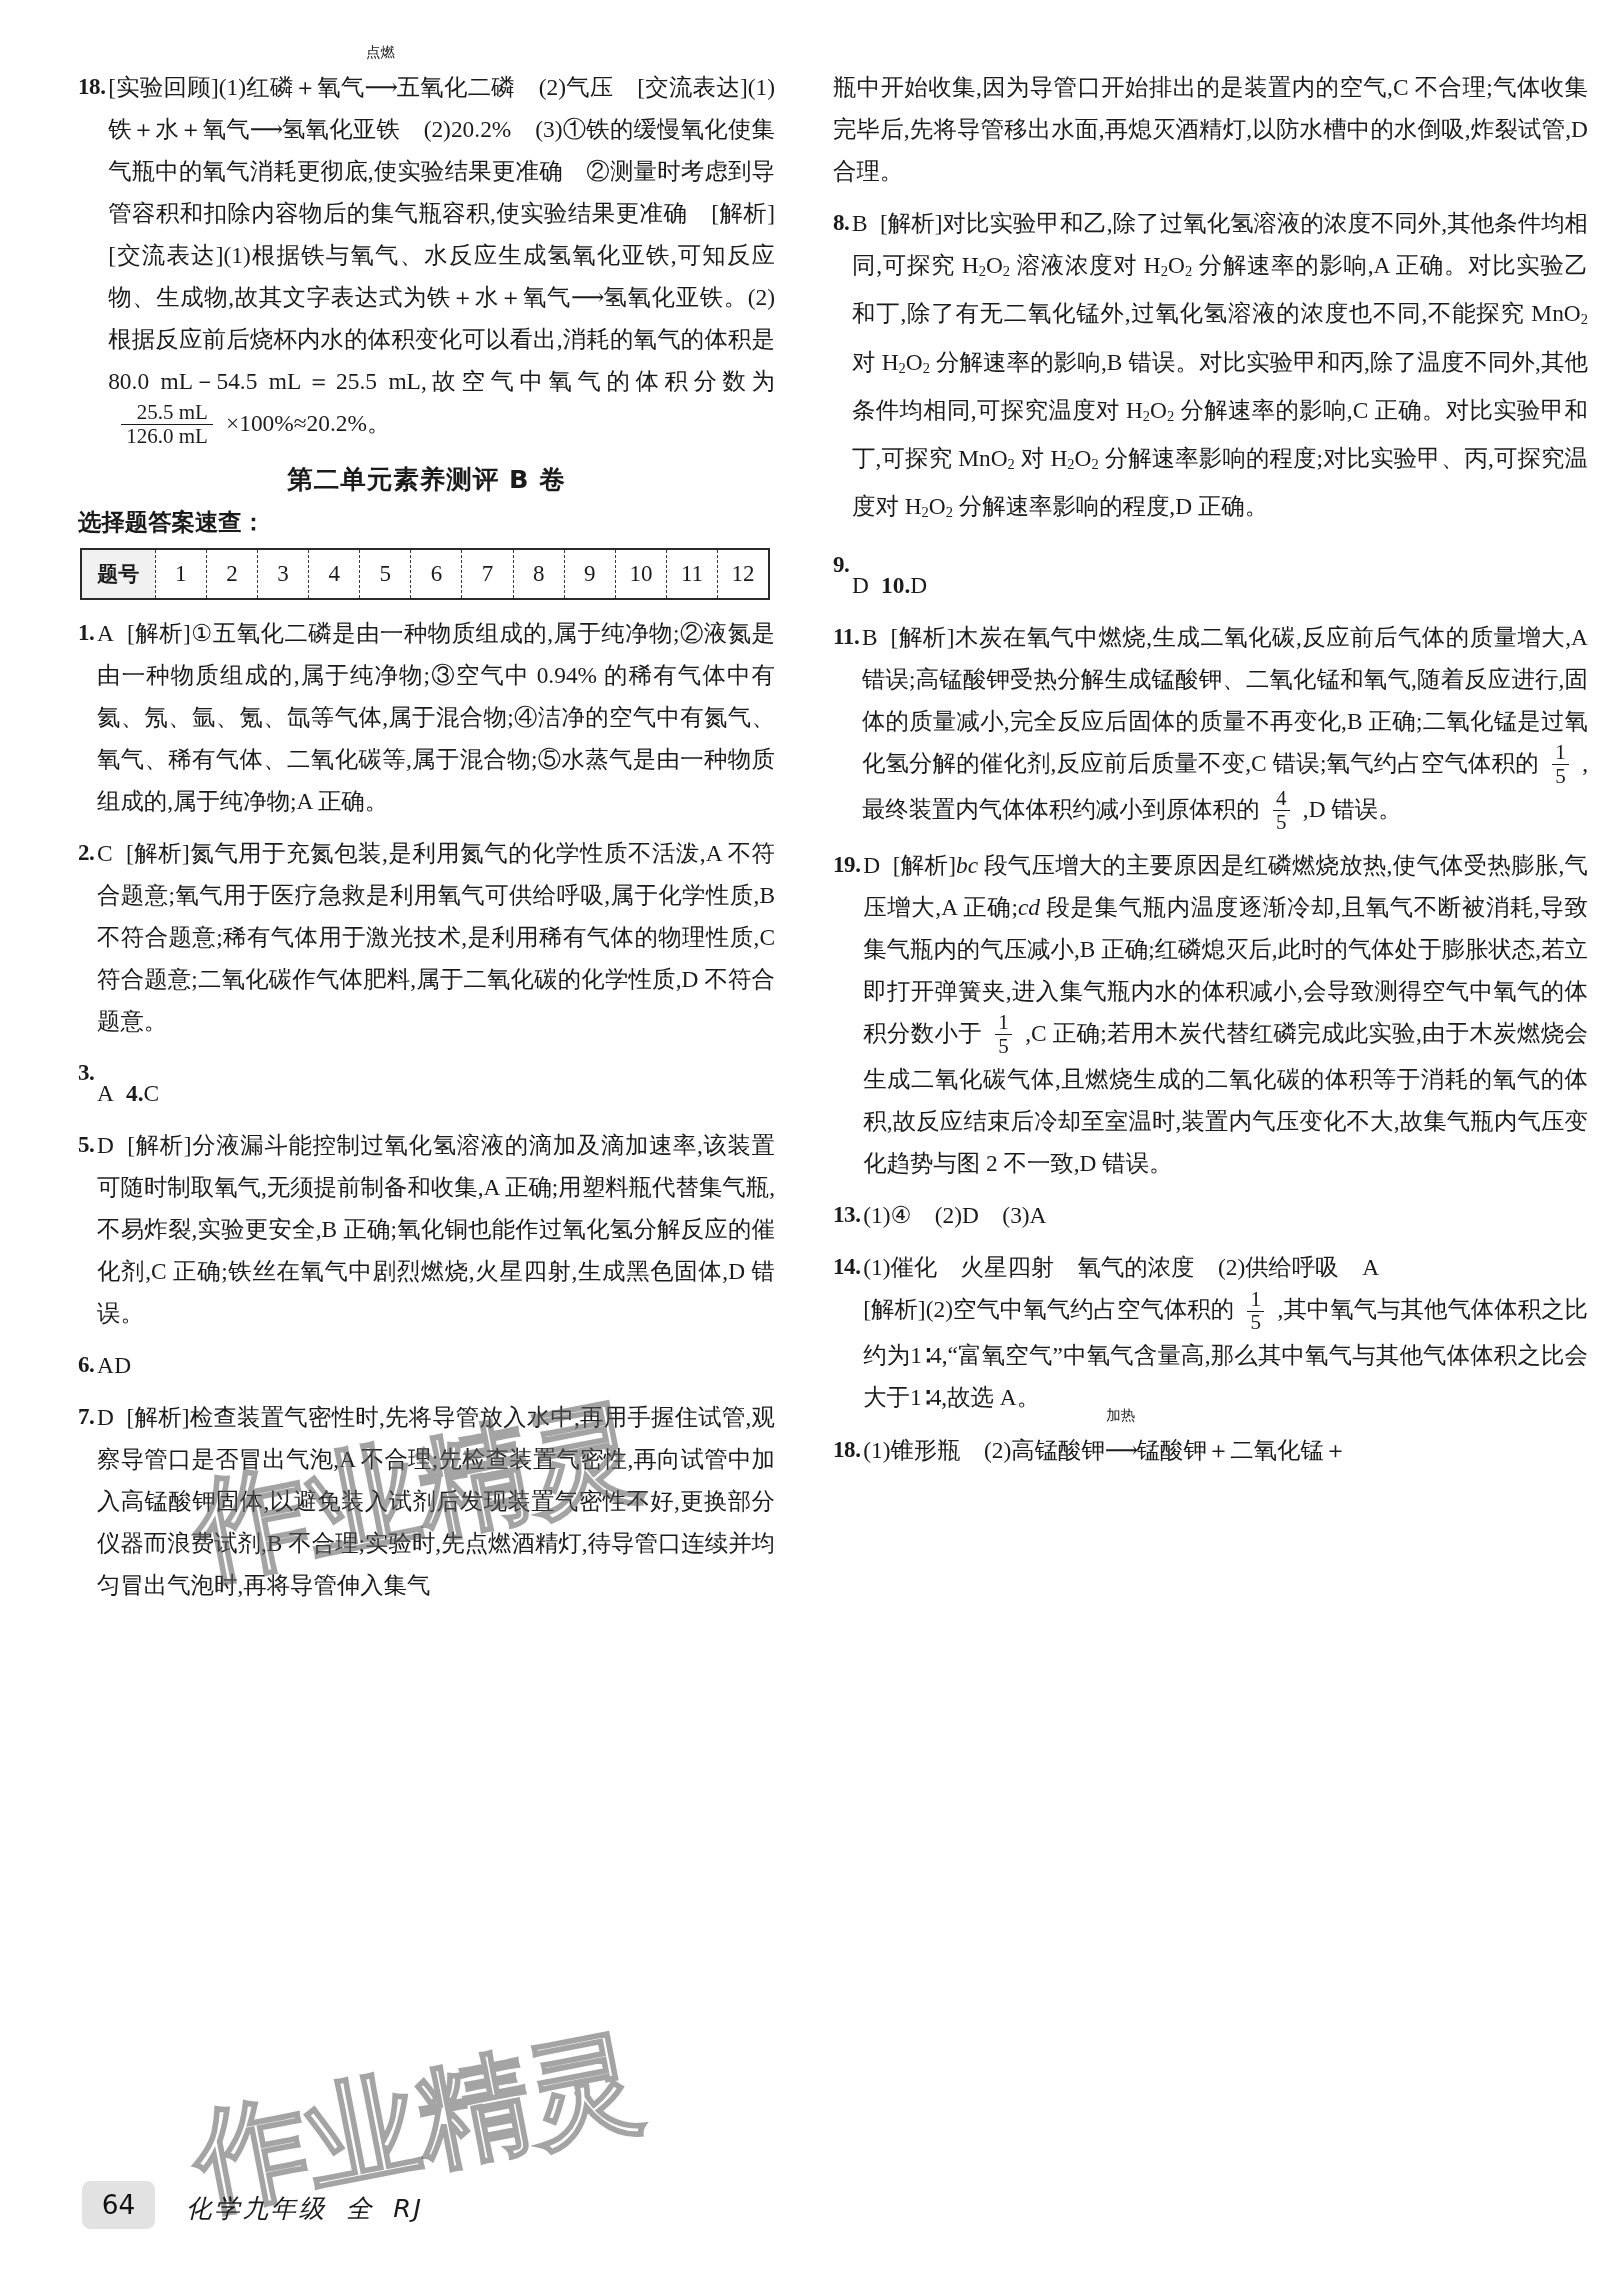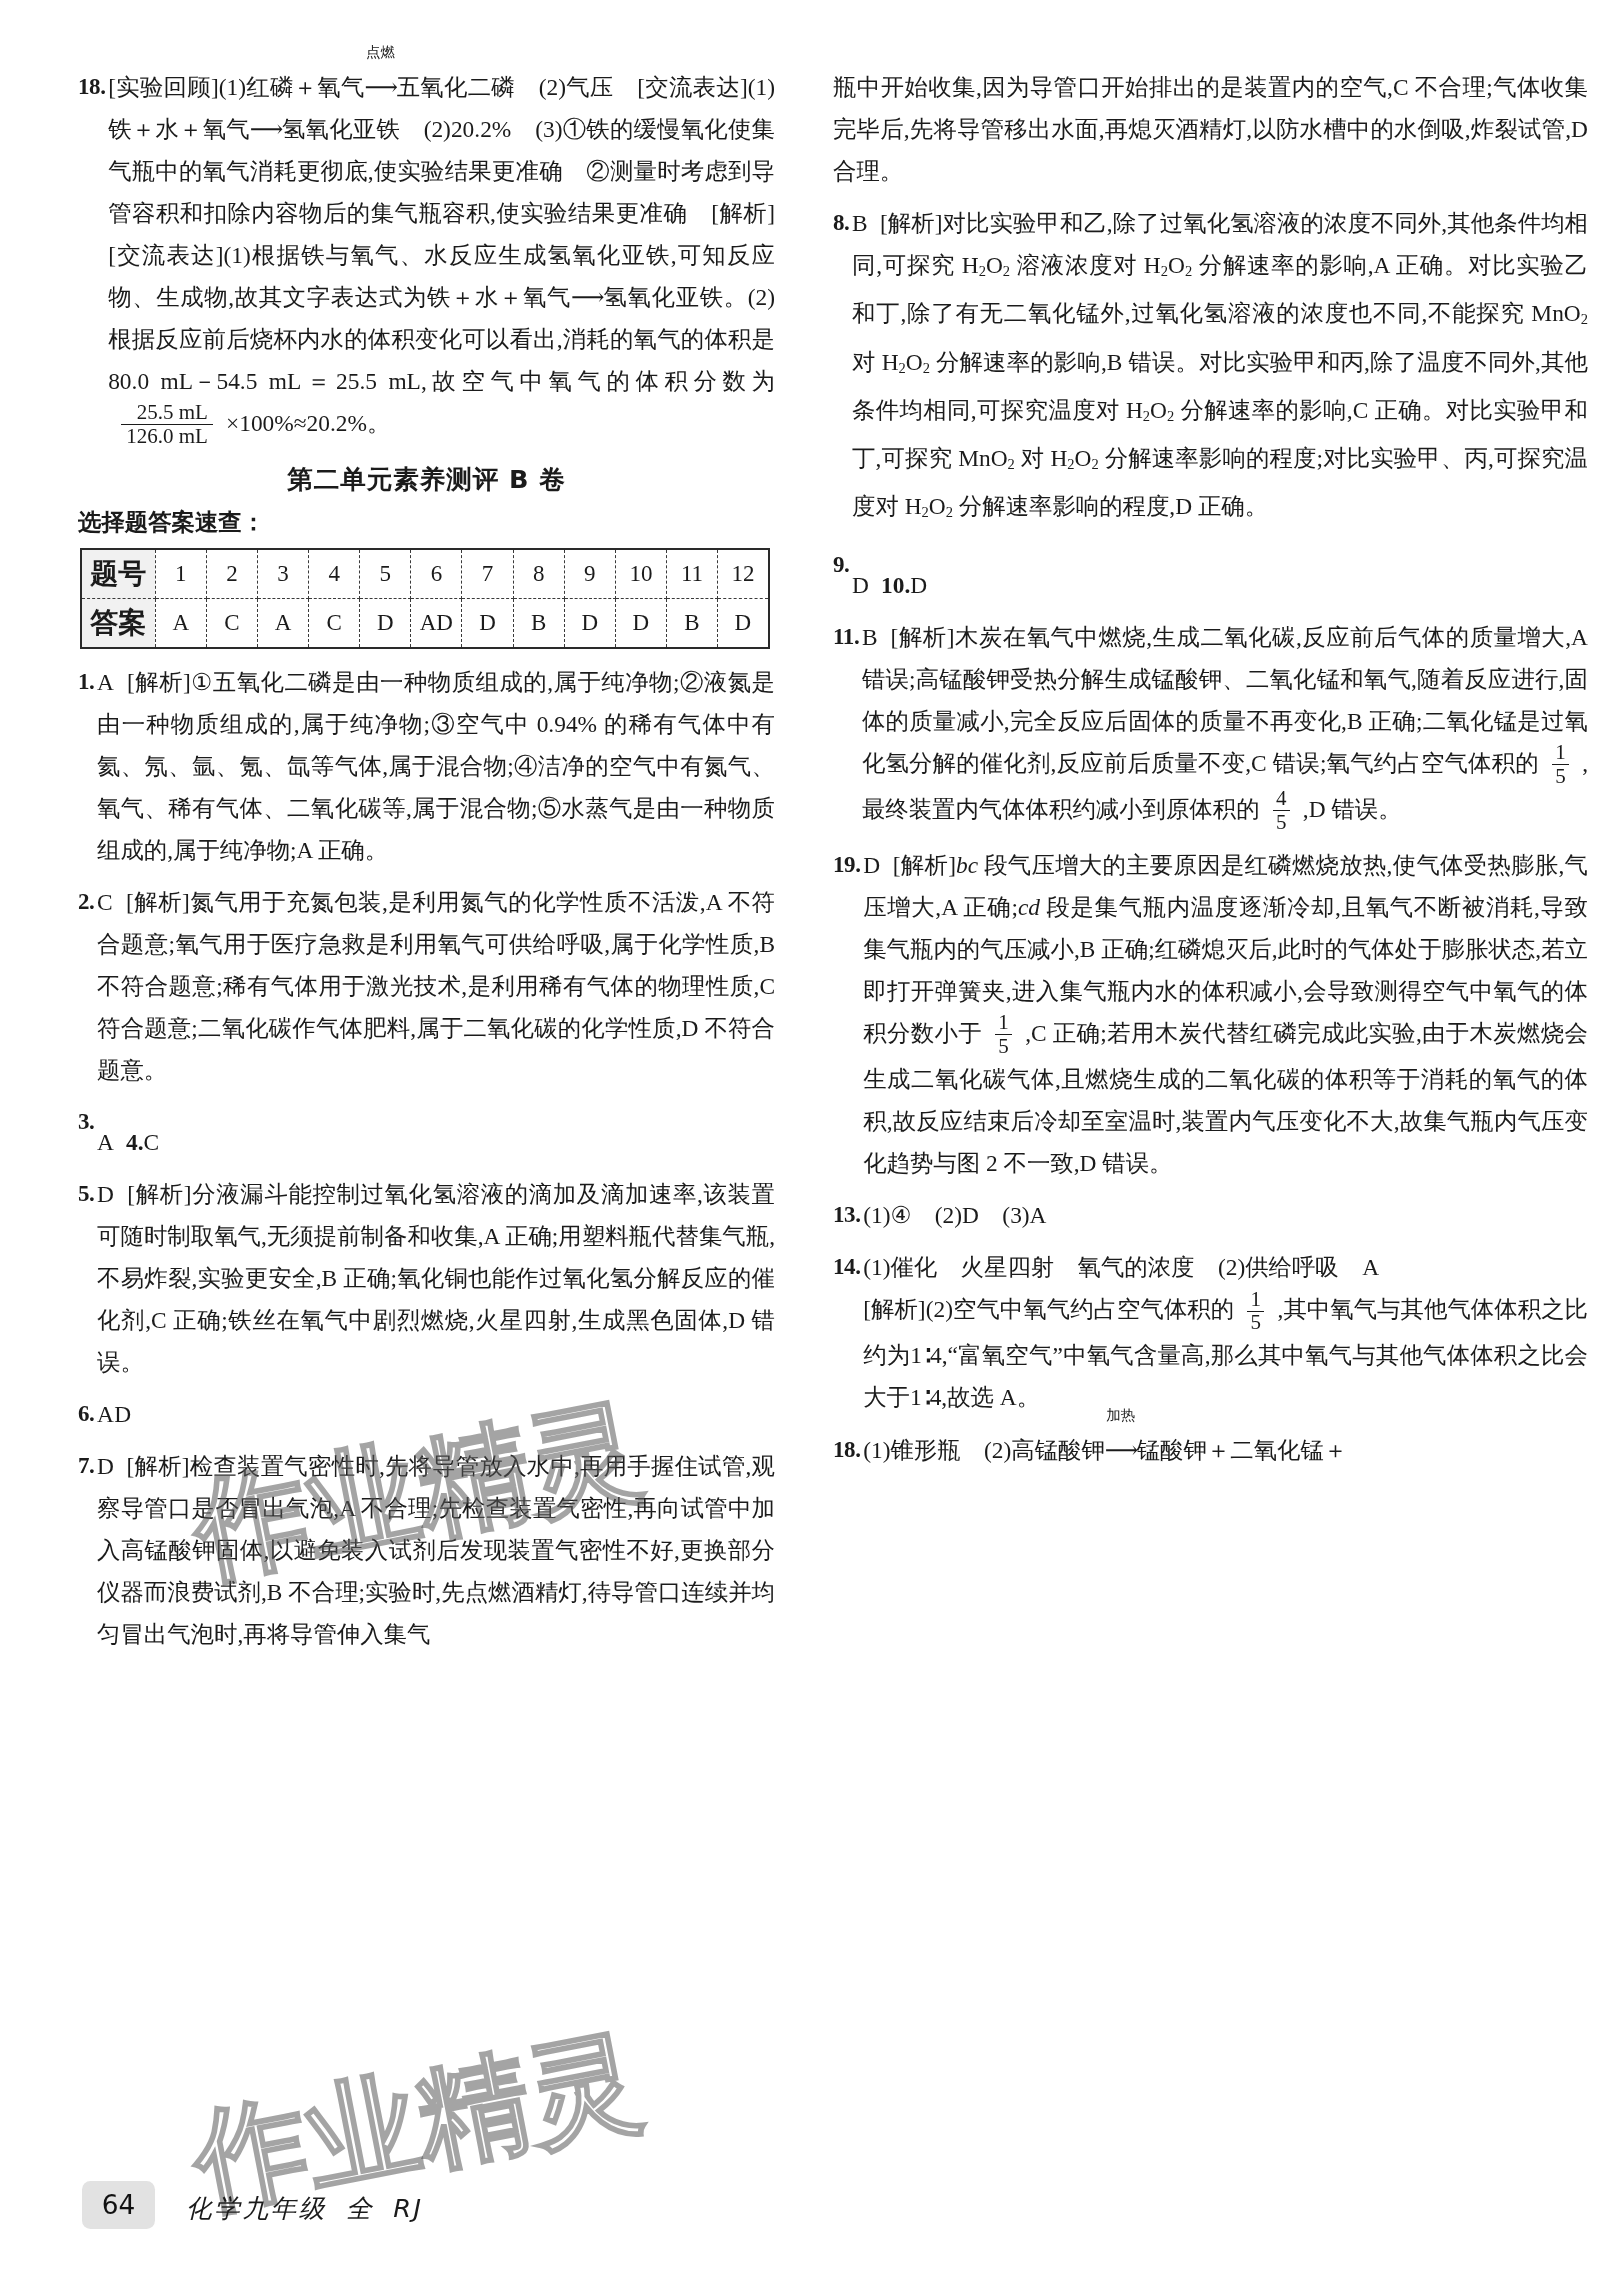--- a/index.html
+++ b/index.html
@@ -101,21 +101,21 @@
     text-align:center;
     font-weight:normal;
     font-size:23px;
     height:48px;
     padding:0;
   }
   table.quick tr td:first-child{
     width:73px;
     font-family:Liberation Sans, sans-serif;
     font-weight:bold;
-    font-size:28px;
+    font-size:21px;
     background:#f1f1f1;
   }
   table.quick{border:2.1px solid #2a2a2a;}
   table.quick tr:first-child td{border-top:none;}
   table.quick tr:last-child td{border-bottom:none;}
   table.quick tr td:first-child{border-left:none;}
   table.quick tr td:last-child{border-right:none;}
 
   
   .footer{
@@ -183,35 +183,20 @@
         <td>4</td>
         <td>5</td>
         <td>6</td>
         <td>7</td>
         <td>8</td>
         <td>9</td>
         <td>10</td>
         <td>11</td>
         <td>12</td>
       </tr>
-      <tr>
-        <td>答案</td>
-        <td>A</td>
-        <td>C</td>
-        <td>A</td>
-        <td>C</td>
-        <td>D</td>
-        <td>AD</td>
-        <td>D</td>
-        <td>B</td>
-        <td>D</td>
-        <td>D</td>
-        <td>B</td>
-        <td>D</td>
-      </tr>
     </tbody>
         </table>
 
     <div class="item">
       <span class="num">1.</span>
       <div class="body">
         <span class="ans">A</span>&nbsp;&nbsp;<span>[解析]①五氧化二磷是由一种物质组成的,属于纯净物;②液氮是由一种物质组成的,属于纯净物;③空气中 0.94% 的稀有气体中有氦、氖、氩、氪、氙等气体,属于混合物;④洁净的空气中有氮气、氧气、稀有气体、二氧化碳等,属于混合物;⑤水蒸气是由一种物质组成的,属于纯净物;A 正确。</span>
       </div>
     </div>
 

